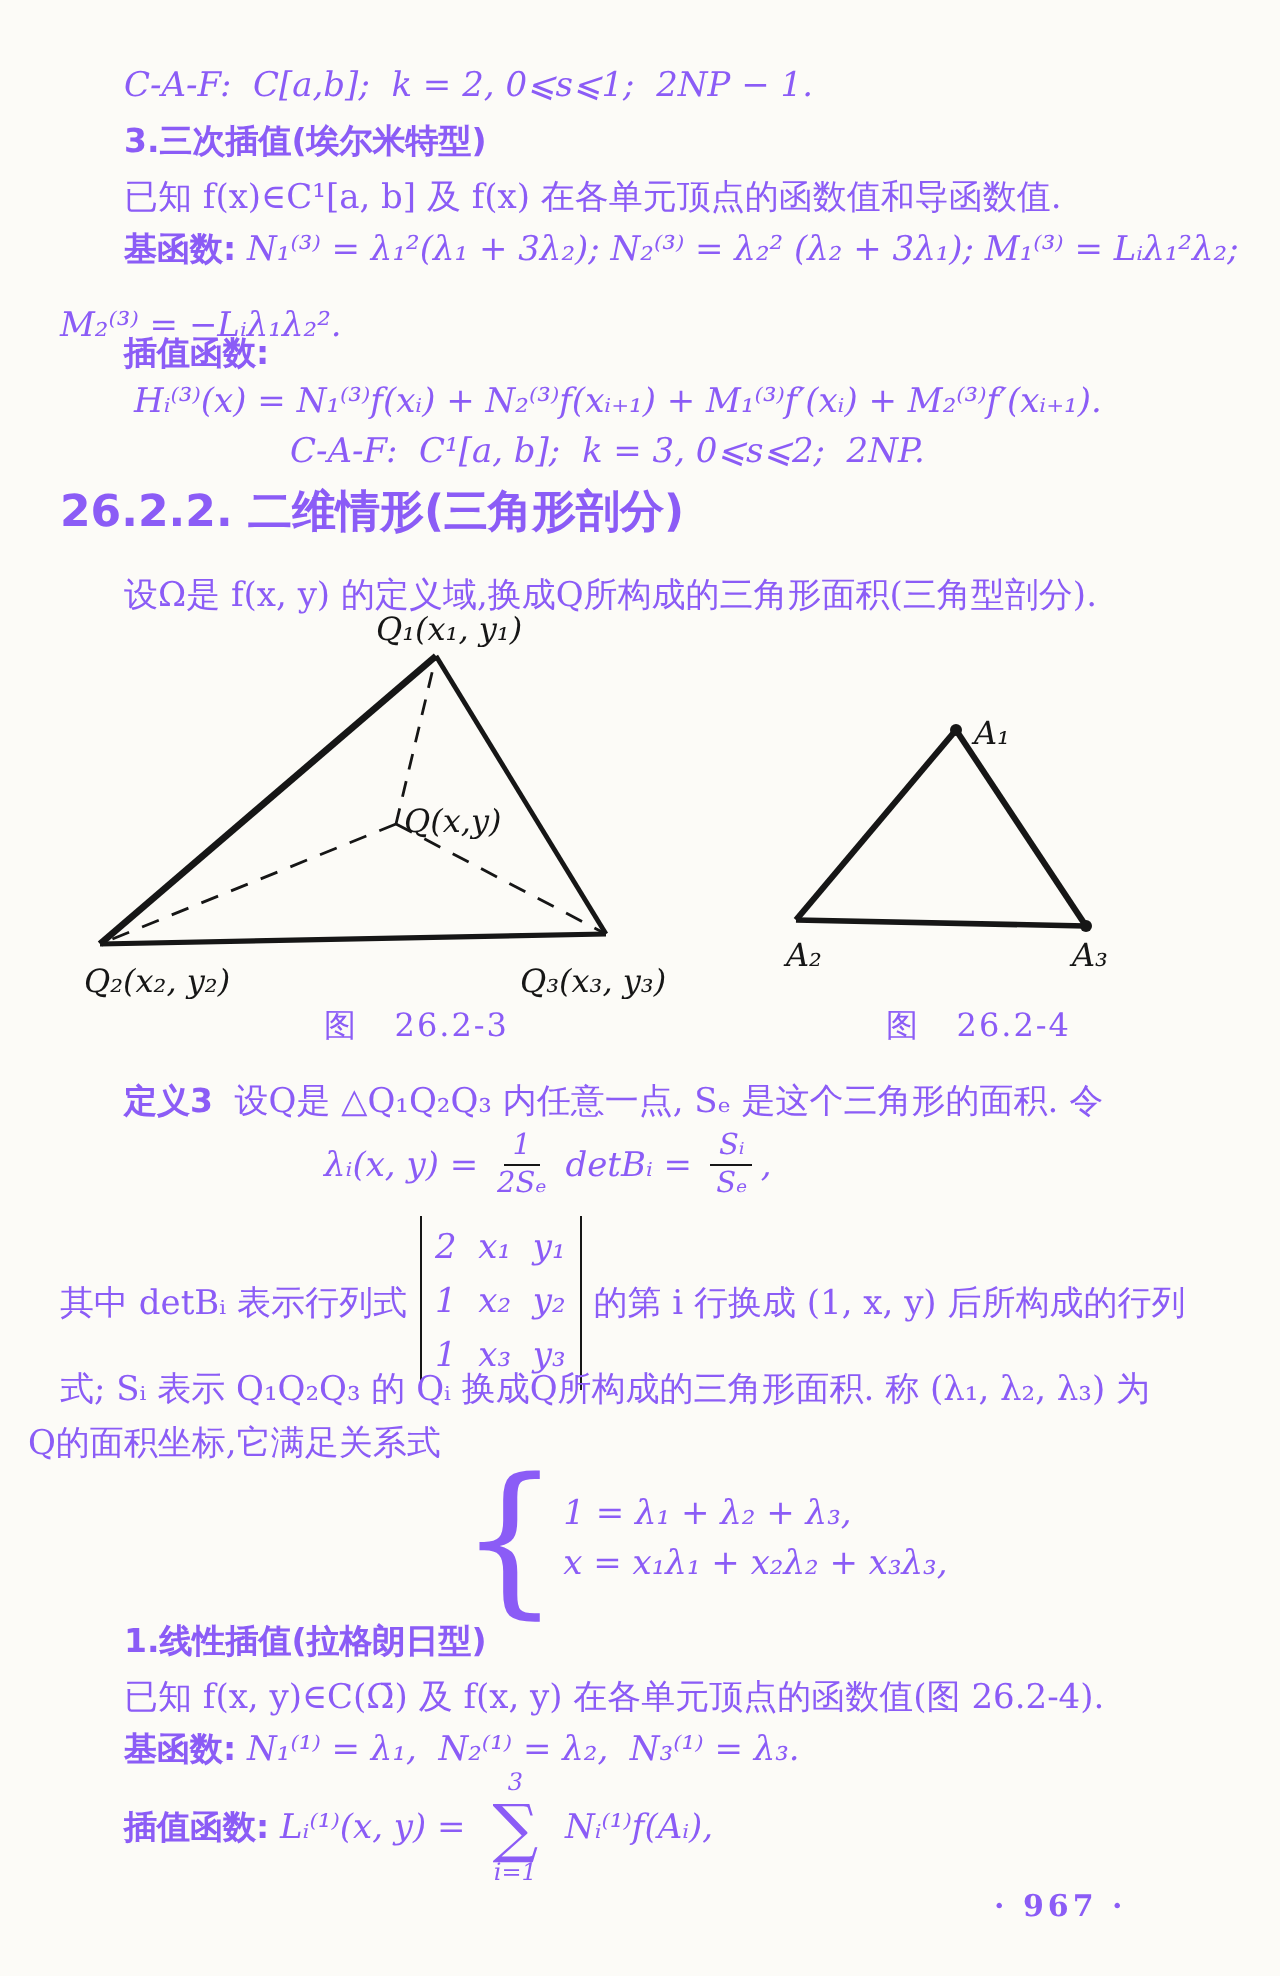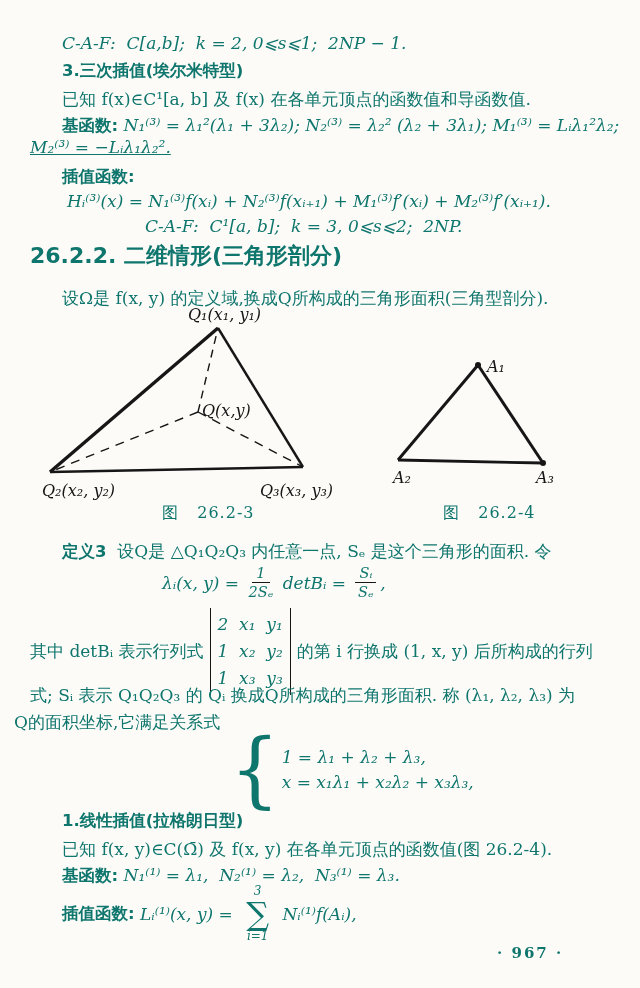--- a/index.html
+++ b/index.html
@@ -1,20 +1,20 @@
 <!DOCTYPE html>
 <html><head>
 <meta charset="utf-8">
 <style>
   html,body{margin:0;padding:0;background:#e8e8e6;}
   #page{
     position:relative;
     width:640px;height:988px;
     background:#fcfbf7;
-    color:#0f766e;
+    color:#8b5cf6;
     font-family:"DejaVu Serif", serif;
     font-size:17px;
     overflow:hidden;
   }
   .line{
     position:absolute;
     left:62px;
     white-space:pre;
     line-height:22px;
   }
@@ -63,21 +63,21 @@
 </style>
 </head>
 <body>
 
 <div id="page">
 
   <div class="line math" style="top:32px;">C-A-F:  C[a,b];  k = 2, 0⩽s⩽1;  2NP − 1.</div>
   <div class="line bold" style="top:60px;">3.三次插值(埃尔米特型)</div>
   <div class="line" style="top:88px;">已知 f(x)∈C¹[a, b] 及 f(x) 在各单元顶点的函数值和导函数值.</div>
   <div class="line" style="top:114px;"><span class="blabel">基函数:</span><span> </span><span class="math">N₁⁽³⁾ = λ₁²(λ₁ + 3λ₂); N₂⁽³⁾ = λ₂² (λ₂ + 3λ₁); M₁⁽³⁾ = Lᵢλ₁²λ₂;</span></div>
-  <div class="line math" style="top:136px;left:30px;text-decoration:underline;">M₂⁽³⁾ = −Lᵢλ₁λ₂².</div>
+  <div class="line math" style="top:152px;left:30px;">M₂⁽³⁾ = −Lᵢλ₁λ₂².</div>
   <div class="line bold" style="top:166px;">插值函数:</div>
   <div class="line math" style="top:190px;left:67px;">Hᵢ⁽³⁾(x) = N₁⁽³⁾f(xᵢ) + N₂⁽³⁾f(xᵢ₊₁) + M₁⁽³⁾f′(xᵢ) + M₂⁽³⁾f′(xᵢ₊₁).</div>
   <div class="line math" style="top:215px;left:145px;">C-A-F:  C¹[a, b];  k = 3, 0⩽s⩽2;  2NP.</div>
 
   <div class="h2" style="top:241px;">26.2.2. 二维情形(三角形剖分)</div>
 
   <div class="line" style="top:287px;">设Ω是 f(x, y) 的定义域,换成Q所构成的三角形面积(三角型剖分).</div>
 
   <svg style="position:absolute;left:20px;top:300px;" width="330" height="215" viewBox="0 0 330 215">
     <line x1="198" y1="28" x2="30" y2="172" stroke="#161616" stroke-width="3.4"></line>

